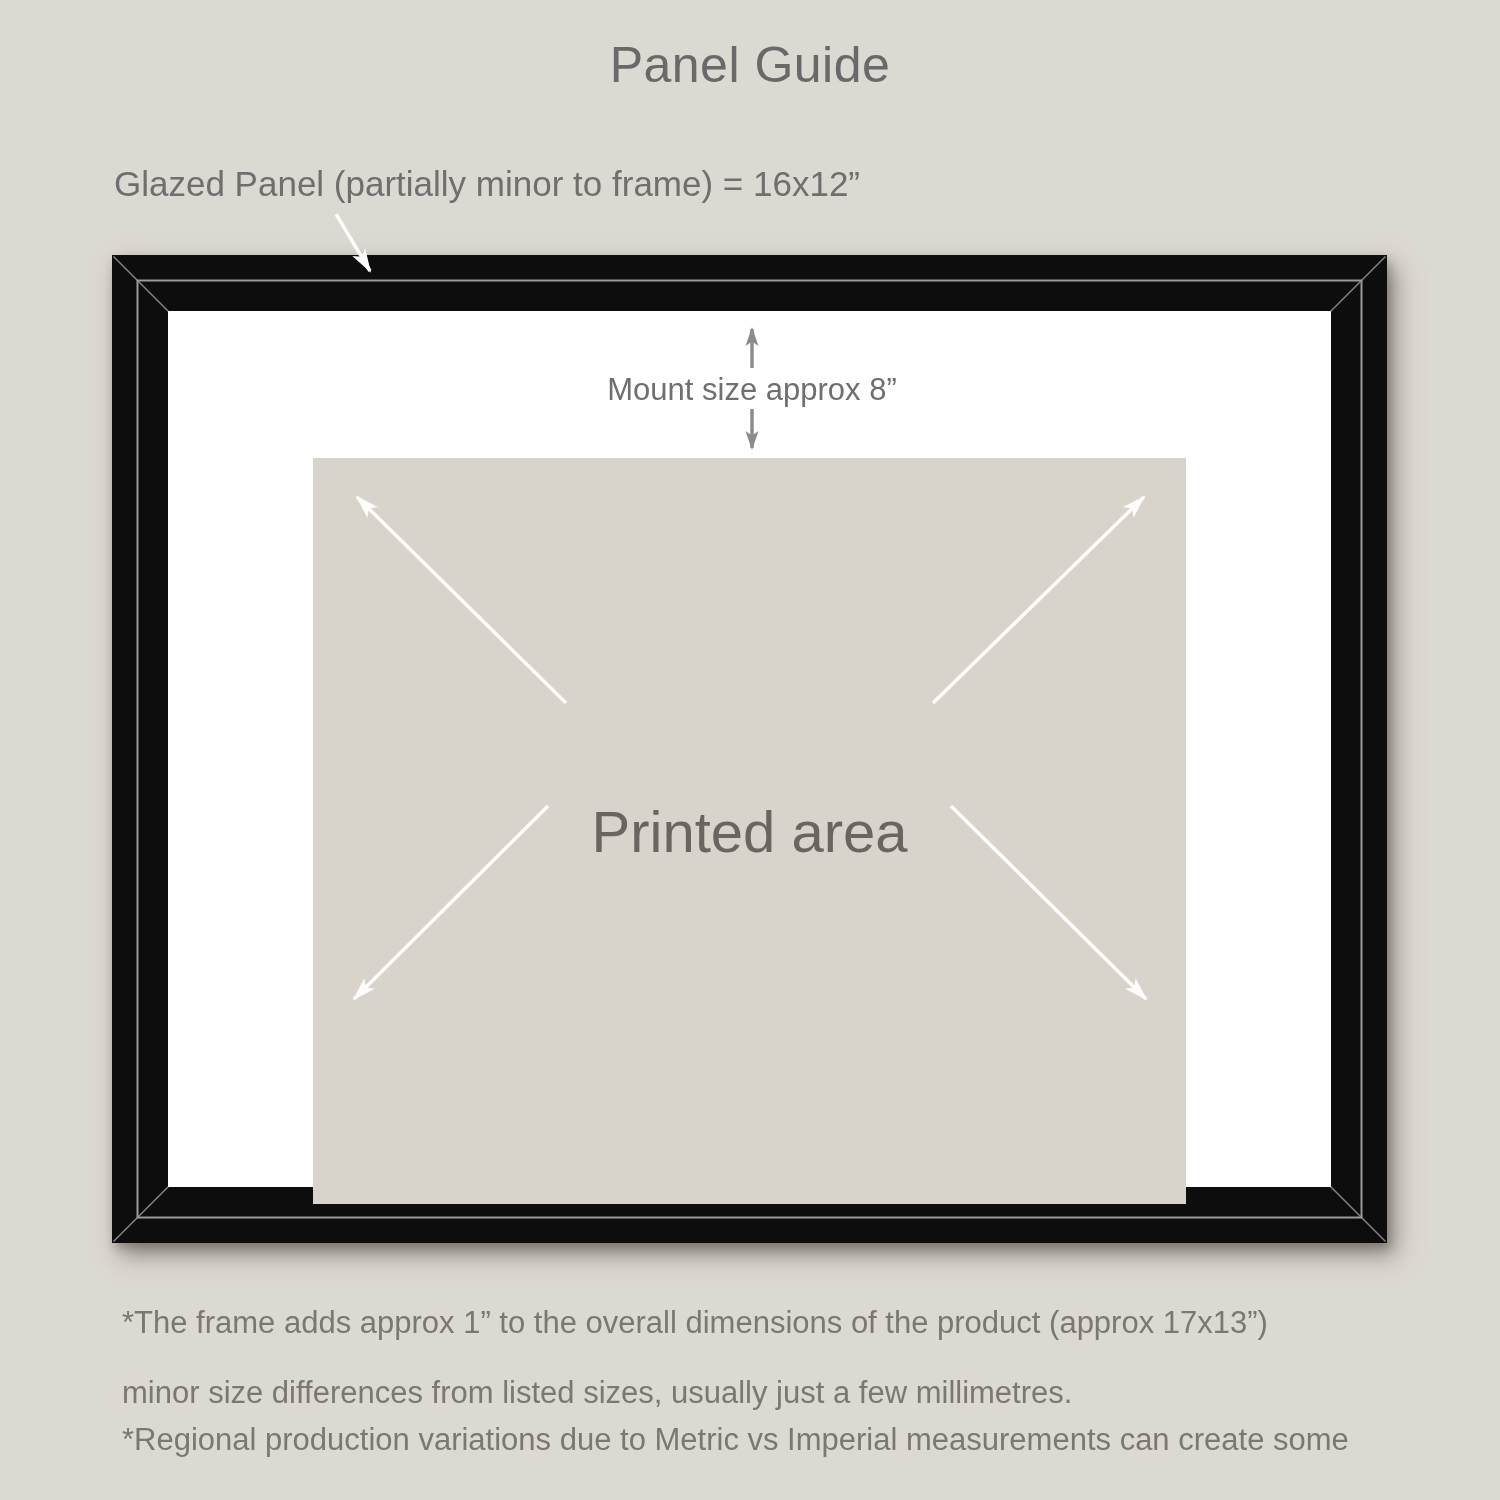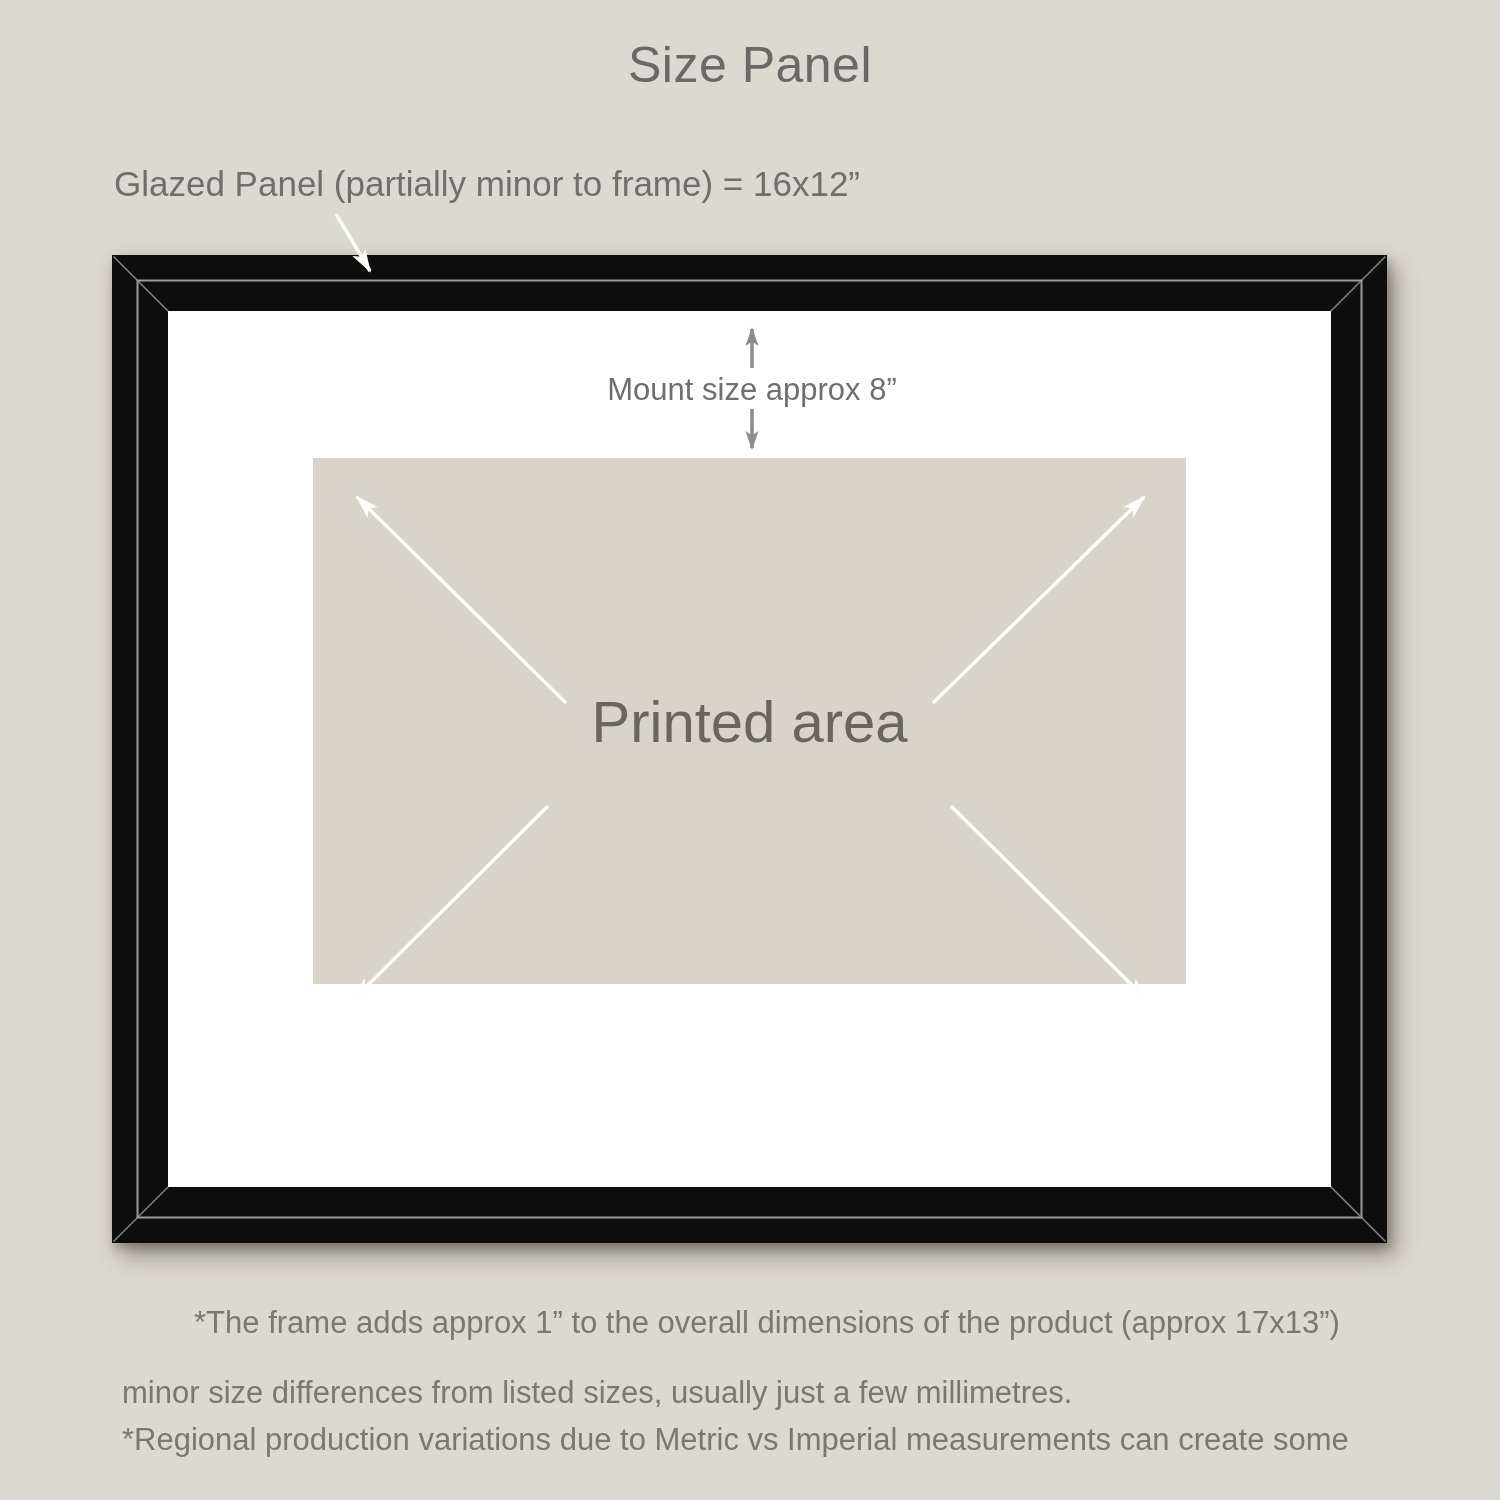--- a/index.html
+++ b/index.html
@@ -68,21 +68,21 @@
   }
   .mount{
     position:absolute;
     left:56px;top:56px;
     width:1163px;height:876px;
     background:var(--mount,#ffffff);
   }
   .printed-area{
     position:absolute;
     left:313px;top:458px;
-    width:873px;height:526px;
+    width:873px;height:746px;
     background:var(--printed-area,#d8d4cc);
     display:flex;
     align-items:center;
     justify-content:center;
   }
   .printed-label{
     font-size:58px;
     font-weight:400;
     color:var(--printed-text,#696662);
   }
@@ -112,29 +112,29 @@
   .head-white{fill:var(--arrow-white,#fdfdfb);}
   .head-grey{fill:var(--arrow-grey,#8c8c8c);}
   .note{
     position:absolute;
     left:122px;
     width:1290px;
     font-size:31px;
     line-height:47px;
     color:var(--note-text,#7b7772);
   }
-  .note-1{top:1299px;text-align:center;}
+  .note-1{top:1299px;}
   .note-2{top:1369px;}
 </style>
 </head>
 <body>
 
 <div id="canvas">
 
-  <h1 class="title">Size Panel</h1>
+  <h1 class="title">Panel Guide</h1>
 
   <div class="glazed-label">Glazed Panel (partially minor to frame) = 16x12”</div>
 
   <div class="frame">
     <svg class="frame-svg" width="1275" height="988" viewBox="0 0 1275 988" xmlns="http://www.w3.org/2000/svg">
       <rect class="glaze-line" x="25.5" y="25.5" width="1224" height="937"></rect>
       <line class="miter" x1="1.5" y1="1.5" x2="57" y2="57"></line>
       <line class="miter" x1="1273.5" y1="1.5" x2="1218" y2="57"></line>
       <line class="miter" x1="1.5" y1="986.5" x2="57" y2="931"></line>
       <line class="miter" x1="1273.5" y1="986.5" x2="1218" y2="931"></line>

